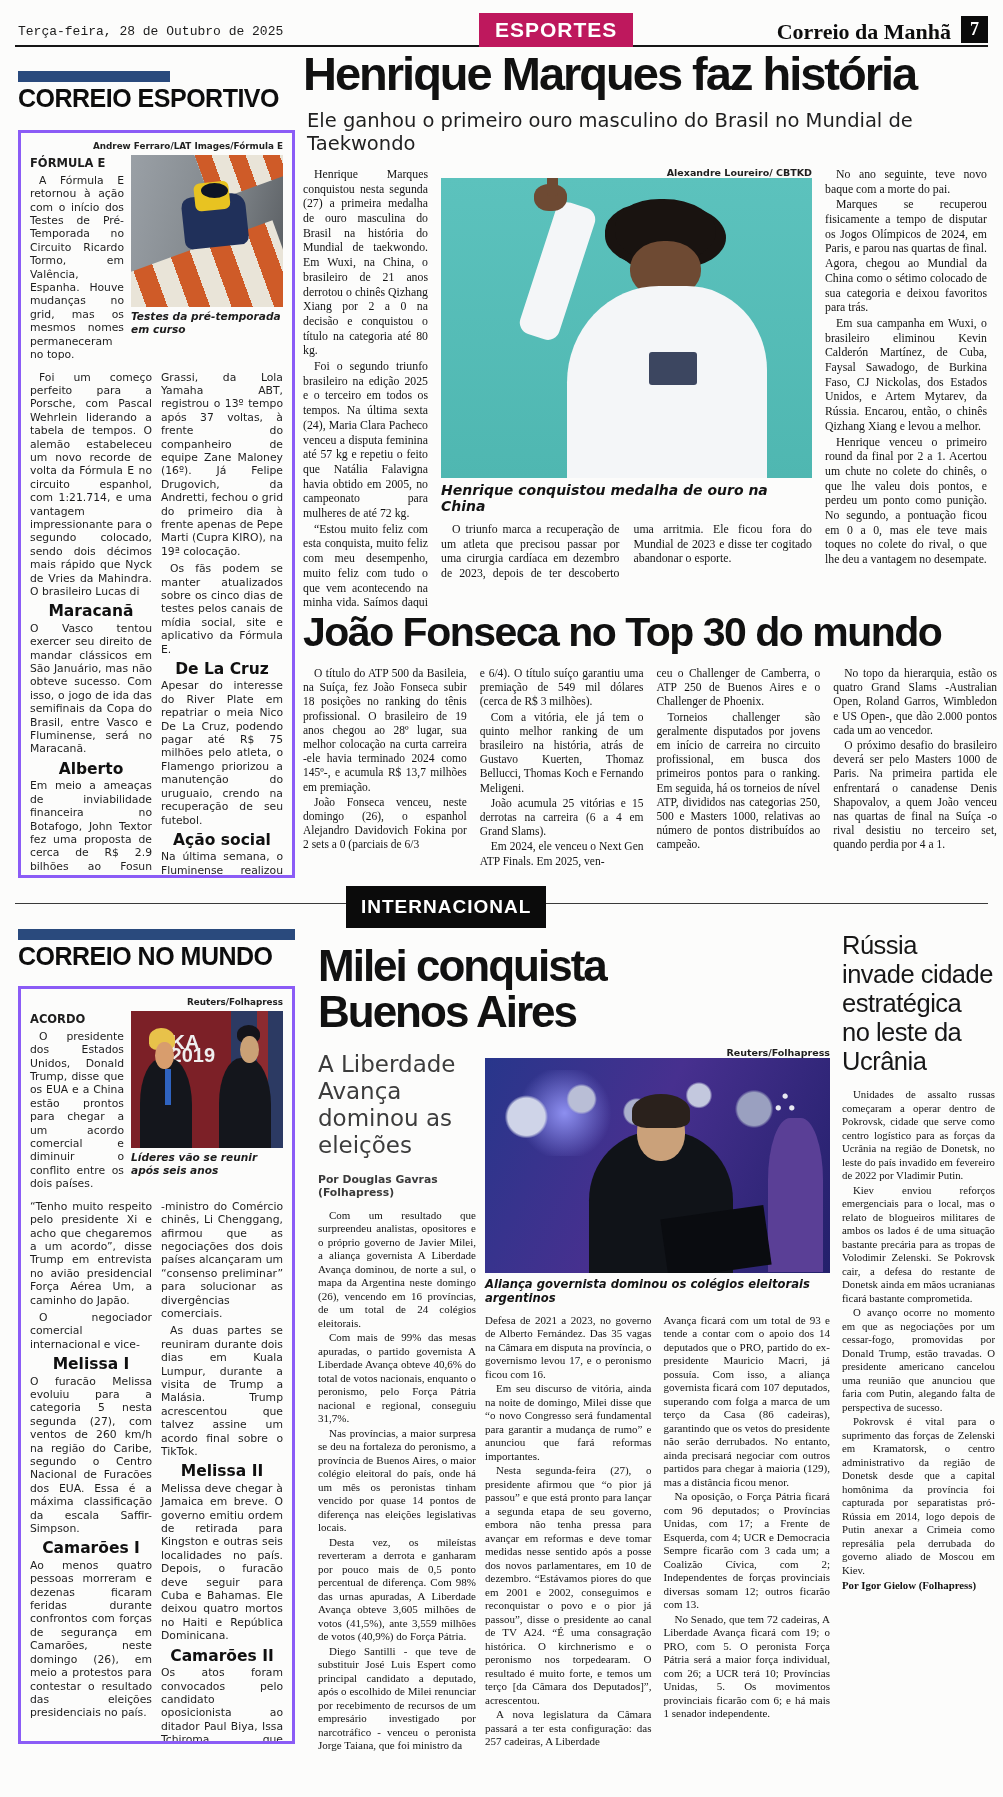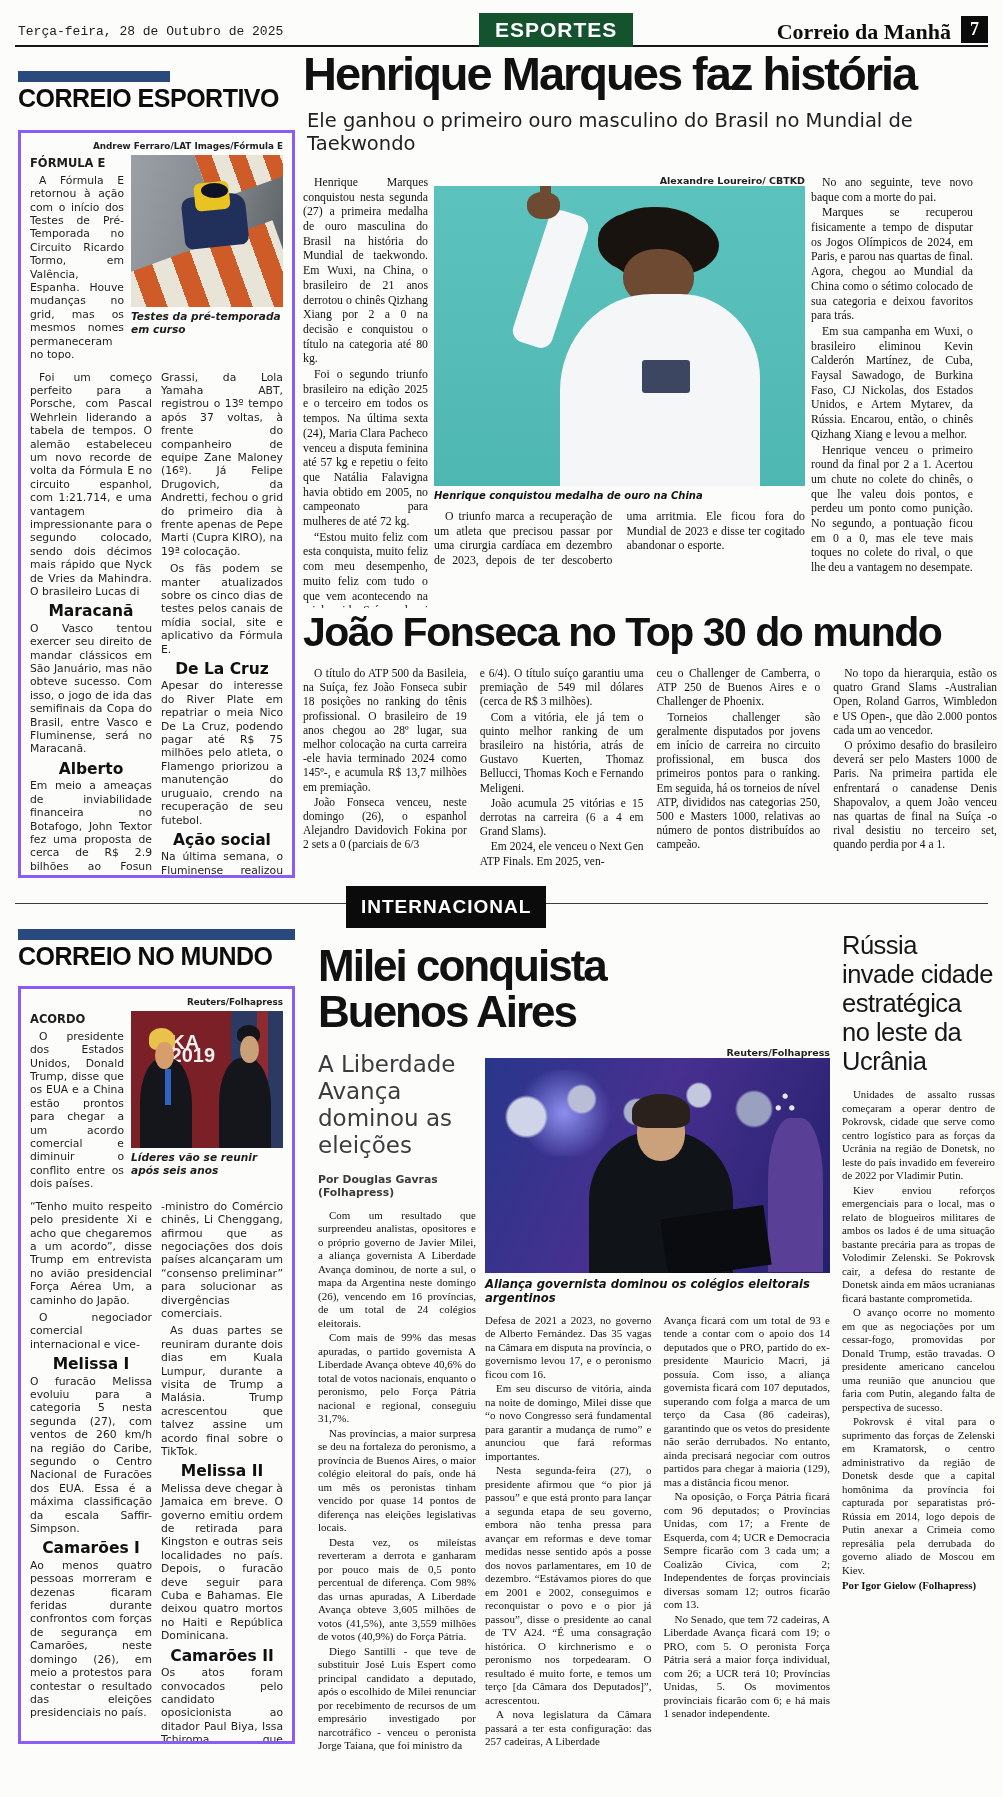--- a/index.html
+++ b/index.html
@@ -1,21 +1,21 @@
 <!DOCTYPE html>
 <html><head>
 <meta charset="utf-8">
 <style>
   html,body{margin:0;padding:0;background:#e8e8e8;}
   .page{position:relative;width:1003px;height:1797px;background:#fcfcfb;color:#121212;
         font-family:"Liberation Sans",sans-serif;overflow:hidden;margin:0 auto;}
   
   .hdr-rule{position:absolute;left:15px;right:15px;top:45px;height:2px;background:#161616;}
   .hdr-date{position:absolute;left:18px;top:24px;font-size:13px;color:#1c1c1c;font-family:Liberation Mono, monospace;}
-  .hdr-section{position:absolute;left:479px;top:13px;background:#14532d;color:#fff;
+  .hdr-section{position:absolute;left:479px;top:13px;background:#be185d;color:#fff;
                font-weight:bold;font-size:21px;letter-spacing:1px;padding:5px 16px;z-index:3;}
   .hdr-masthead{position:absolute;right:52px;top:19px;font-family:"Liberation Serif",serif;
                 font-weight:bold;font-size:22px;color:#0d0d0d;}
   .hdr-pagenum{position:absolute;right:15px;top:16px;background:#0b0b0b;color:#fff;
                font-family:"Liberation Serif",serif;font-weight:bold;font-size:18px;
                padding:3px 9px;z-index:3;}
   
   .lbl-bar{position:absolute;height:11px;background:#2a4a7d;}
   .lbl-title{position:absolute;font-weight:800;font-size:25px;letter-spacing:-0.5px;color:#0d0d0d;white-space:nowrap;}
   
@@ -80,23 +80,23 @@
   .mil-purple{right:2%;top:28%;width:16%;height:72%;background:#5a3f96;border-radius:40% 40% 0 0;}
   .mil-wing{right:10%;top:12%;color:#e9e9f2;font-size:30px;}
   .mil-lect{left:52%;top:72%;width:30%;height:28%;background:#0a0c10;transform:rotate(-8deg);}
   
   .headline-xl{font-weight:bold;font-size:47px;letter-spacing:-2px;color:#111;margin:0;line-height:1.04;}
   .headline-l{font-weight:bold;font-size:41px;letter-spacing:-1.5px;color:#111;margin:0;line-height:1.05;}
   .subhead{font-size:19.5px;color:#1f1f1f;margin:10px 0 0 4px;font-family:"DejaVu Sans",sans-serif;}
   .serif{font-family:"Liberation Serif",serif;}
   .serif p{margin:0 0 1px;text-indent:11px;text-align:justify;}
   .credit-s{font-size:9.5px;font-weight:bold;color:#1e1e1e;text-align:right;font-family:"DejaVu Sans",sans-serif;}
-  .caption-s{font-size:10px;font-weight:bold;font-style:italic;font-family:"DejaVu Sans",sans-serif;margin-top:4px;color:#141414;}
+  .caption-s{font-size:14px;font-weight:bold;font-style:italic;font-family:"DejaVu Sans",sans-serif;margin-top:4px;color:#141414;}
   .sec-henrique{position:absolute;left:303px;top:50px;width:694px;height:558px;overflow:hidden;}
-  .hen-grid{display:grid;grid-template-columns:125px 371px 162px;column-gap:6px;margin-top:20px;}
+  .hen-grid{display:grid;grid-template-columns:125px 371px 162px;column-gap:13px;margin-top:12px;}
   .hen-grid .col{font-size:11.8px;line-height:14.7px;}
   .hen-mid-cols{margin-top:8px;column-count:2;column-gap:14px;font-size:11.8px;line-height:14.7px;}
   .sec-fonseca{position:absolute;left:303px;top:611px;width:694px;height:292px;overflow:hidden;}
   .fon-grid{display:grid;grid-template-columns:repeat(4,1fr);column-gap:13px;margin-top:12px;
             font-size:11.5px;line-height:14.2px;}
   .rule-mid{position:absolute;left:15px;right:15px;top:903px;height:1px;background:#3a3a3a;}
   .banner-int{position:absolute;left:346px;top:886px;background:#0b0b0b;color:#fff;font-weight:bold;
               font-size:19px;letter-spacing:1px;padding:10px 15px;z-index:3;}
   
   .sec-milei{position:absolute;left:318px;top:943px;width:512px;height:852px;overflow:hidden;}

